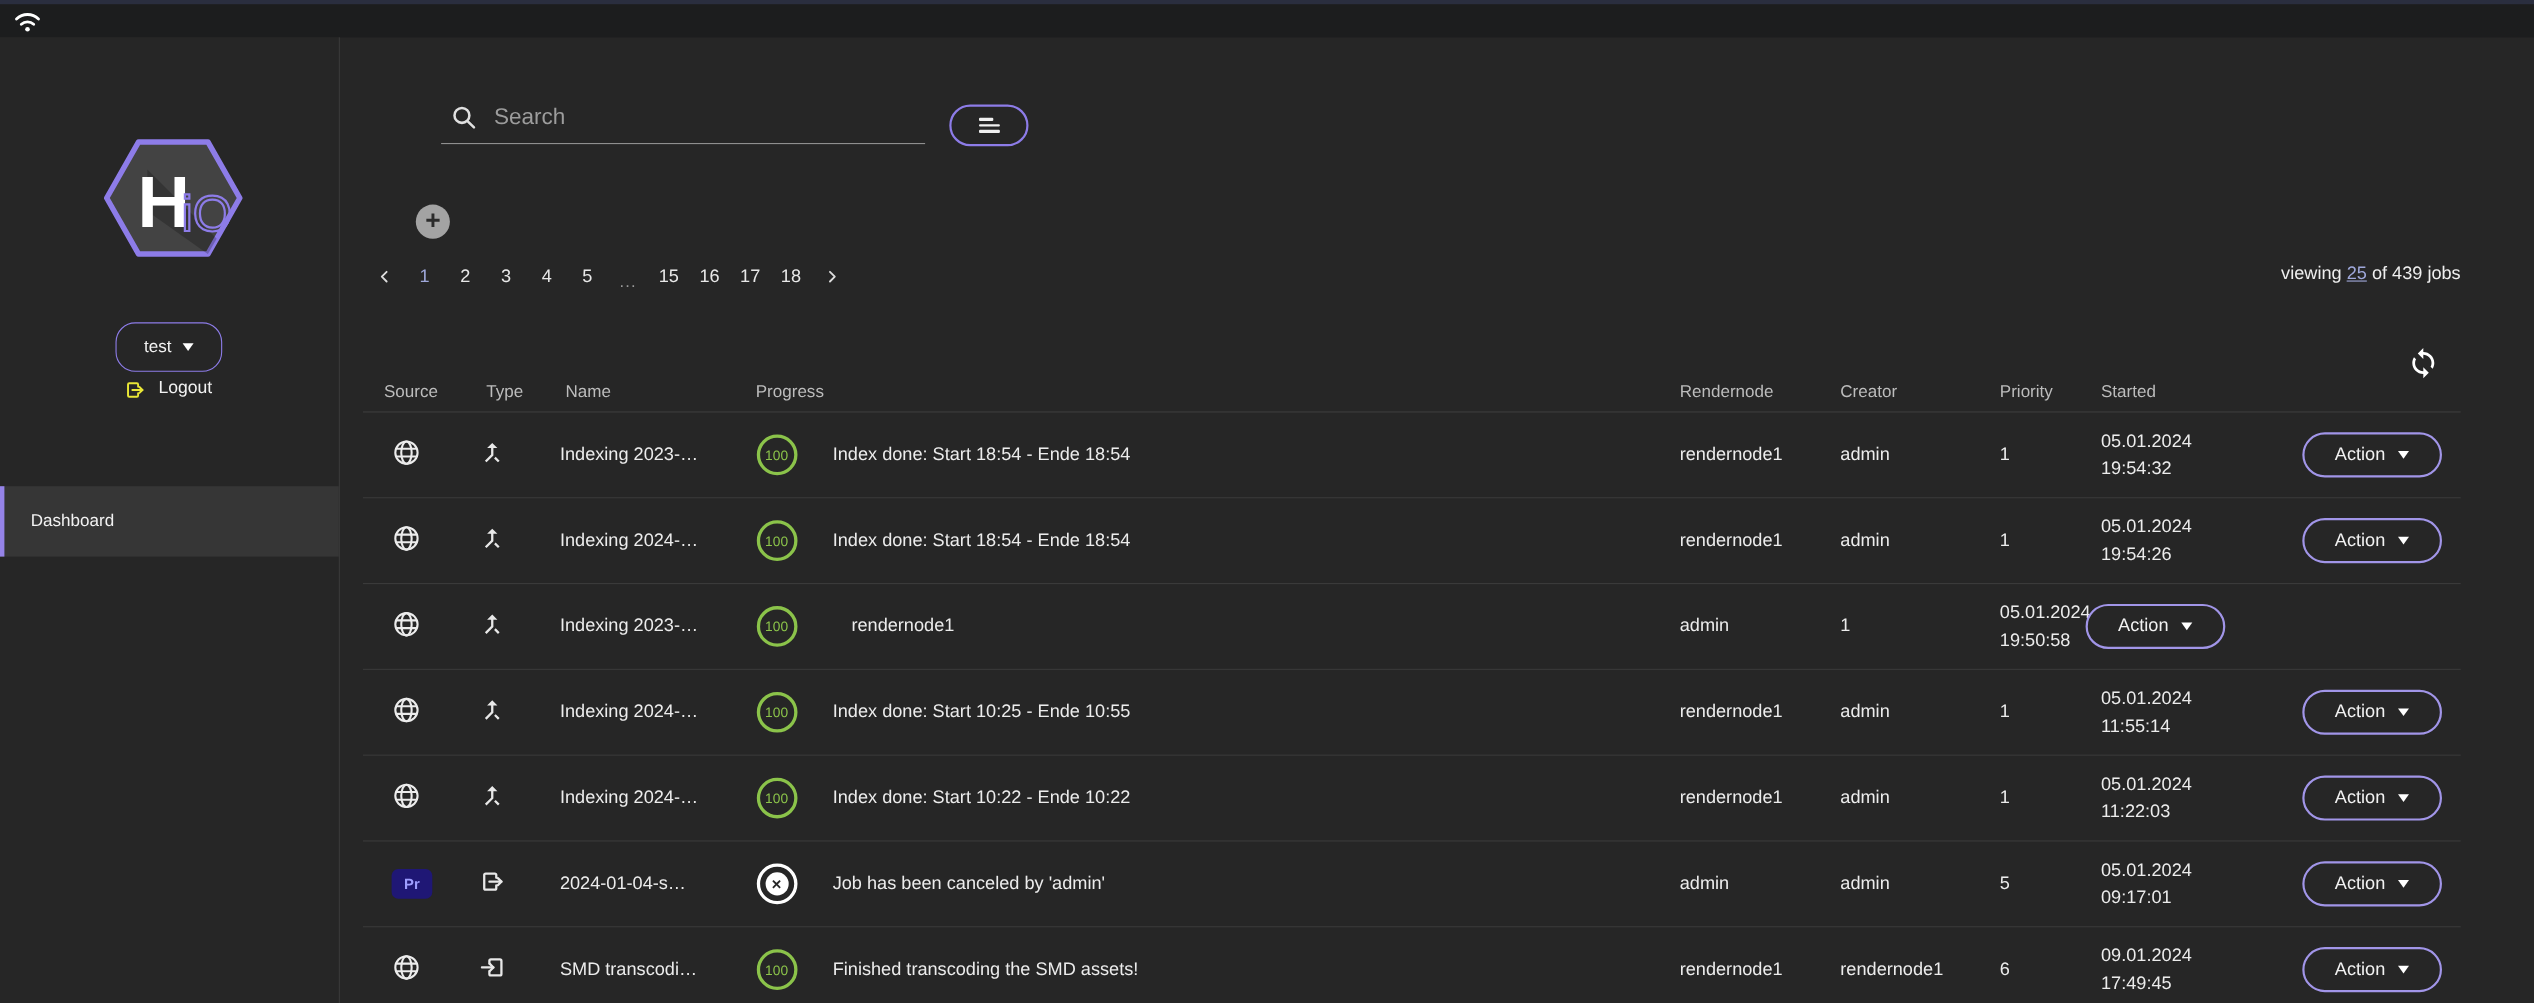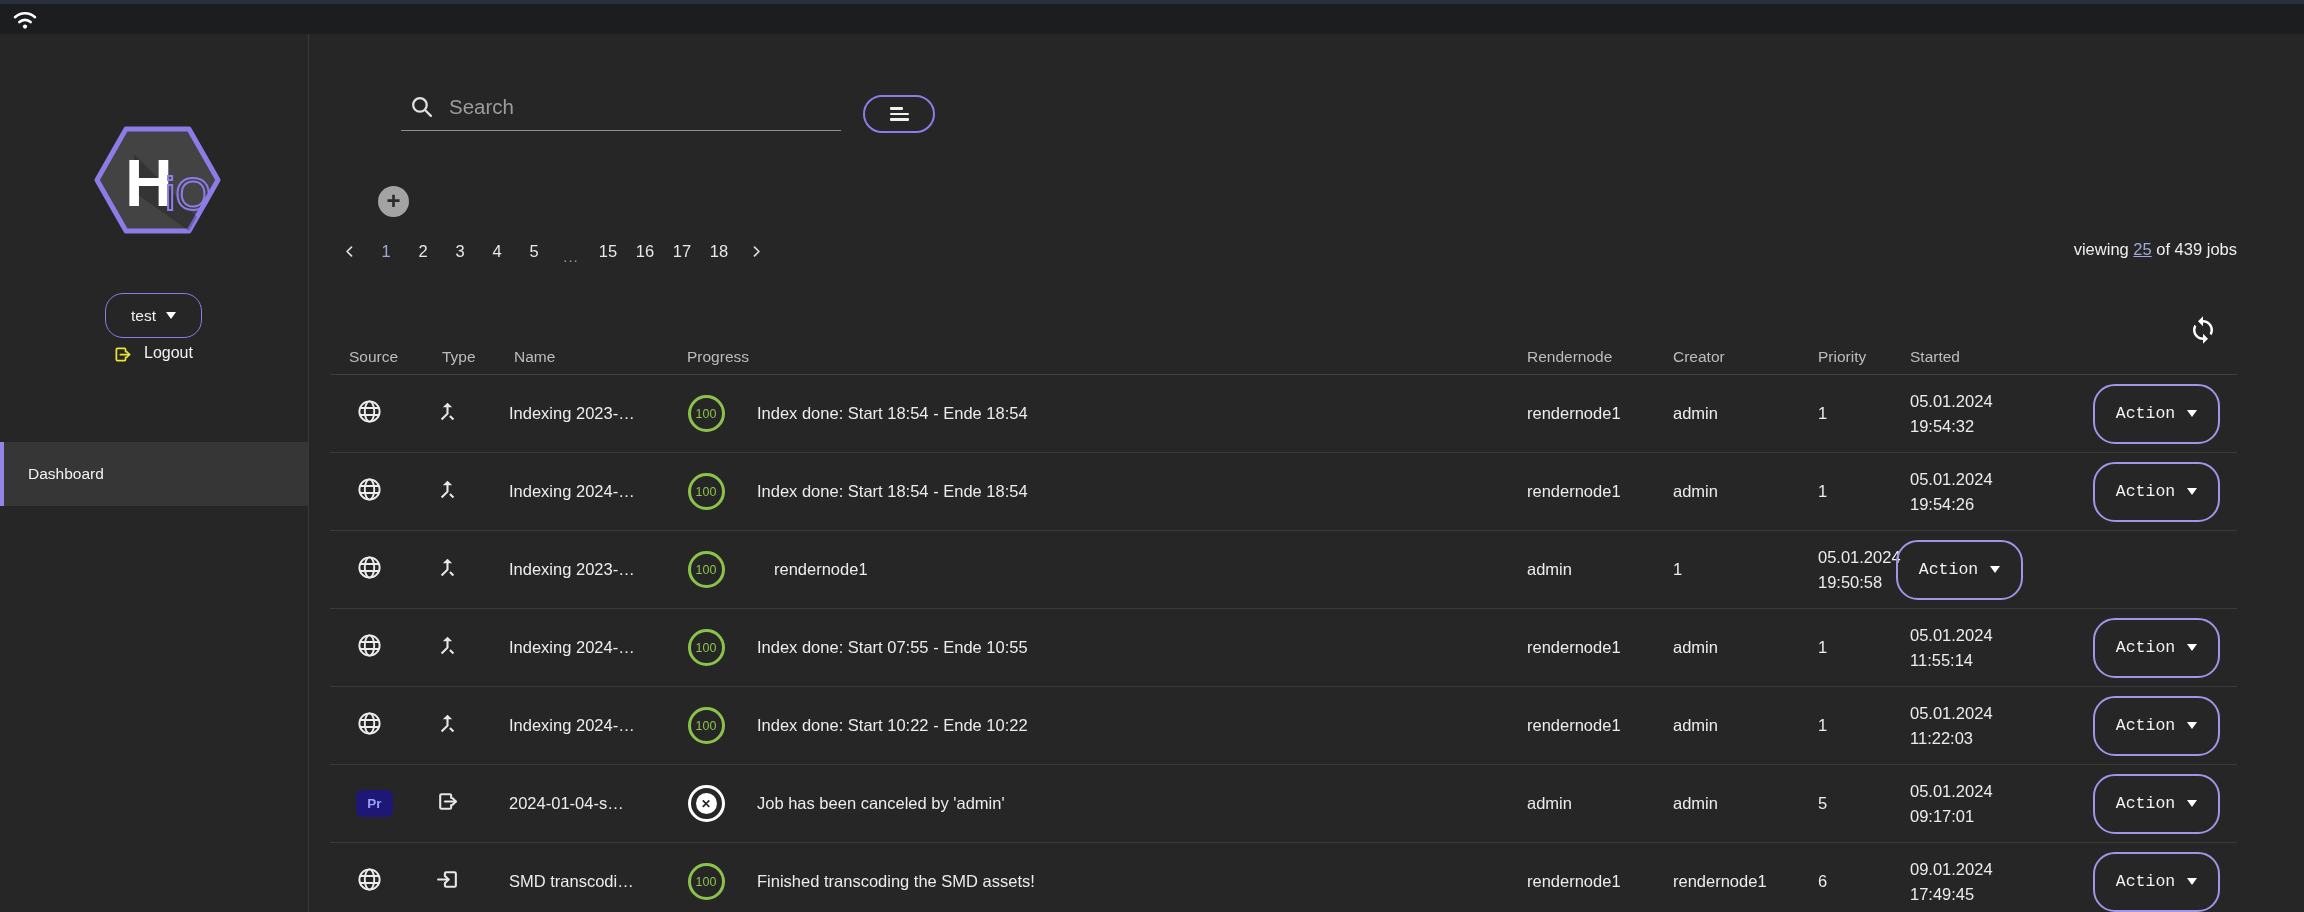--- a/index.html
+++ b/index.html
@@ -69,23 +69,23 @@
   .c-started{padding-left:30px;line-height:25px;font-size:16.5px;}
   .c-action{display:flex;justify-content:flex-end;padding-right:17px;}
   .badge-done{width:37px;height:37px;border-radius:50%;border:3.5px solid #8bc34a;box-sizing:border-box;
     display:flex;align-items:center;justify-content:center;color:#8bc34a;font-size:12.5px;font-weight:400;}
   .badge-cancel{width:37px;height:37px;border-radius:50%;border:3px solid #fff;box-sizing:border-box;
     display:flex;align-items:center;justify-content:center;}
   .badge-cancel .inner{width:21px;height:21px;border-radius:50%;background:#fff;color:#262626;
     display:flex;align-items:center;justify-content:center;font-size:12px;font-weight:700;}
   .pr-badge{width:37px;height:27px;border-radius:6px;background:#1f1775;color:#9e9eff;
     display:flex;align-items:center;justify-content:center;font-size:13.5px;font-weight:700;}
-  .action-btn{width:127px;height:60px;border:2.5px solid #a195e8;border-radius:22px;background:transparent;
+  .action-btn{width:127px;height:41px;border:2.5px solid #a195e8;border-radius:22px;background:transparent;
     box-sizing:border-box;display:flex;align-items:center;justify-content:center;gap:12px;
-    color:#f2f2f2;font-size:16.5px;cursor:pointer;font-family:Liberation Mono, monospace;}
+    color:#f2f2f2;font-size:16.5px;cursor:pointer;font-family:Liberation Sans, sans-serif;}
   .hidden-defs{position:absolute;width:0;height:0;overflow:hidden;}
 </style>
 </head>
 <body>
 
 <svg class="hidden-defs" aria-hidden="true">
   <defs>
     <symbol id="i-globe" viewBox="0 0 24 24">
       <g fill="none" stroke="currentColor" stroke-width="1.7">
         <circle cx="12" cy="12" r="9"></circle>
@@ -338,21 +338,21 @@
               <span><svg width="25" height="25" class="">
                   <use href="#i-merge"></use>
                 </svg></span>
             </div>
     <div class="cell c-name">Indexing 2024-…</div>
     <div class="cell c-progress">
               <div class="badge-done">
                 <span>100</span>
               </div>
             </div>
-    <div class="cell c-status">Index done: Start 07:55 - Ende 10:55</div>
+    <div class="cell c-status">Index done: Start 10:25 - Ende 10:55</div>
     <div class="cell c-rendernode">rendernode1</div>
     <div class="cell c-creator">admin</div>
     <div class="cell c-priority">1</div>
     <div class="cell c-started">
       <div>05.01.2024</div>
       <div>11:55:14</div>
     </div>
     <div class="cell c-action">
       <button class="action-btn">
         <span>Action</span>

